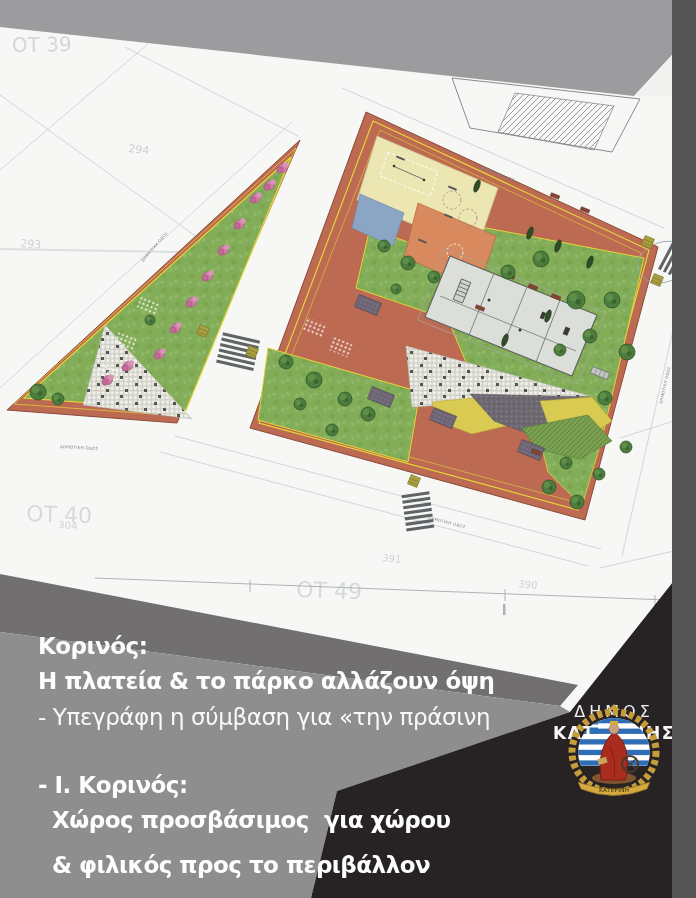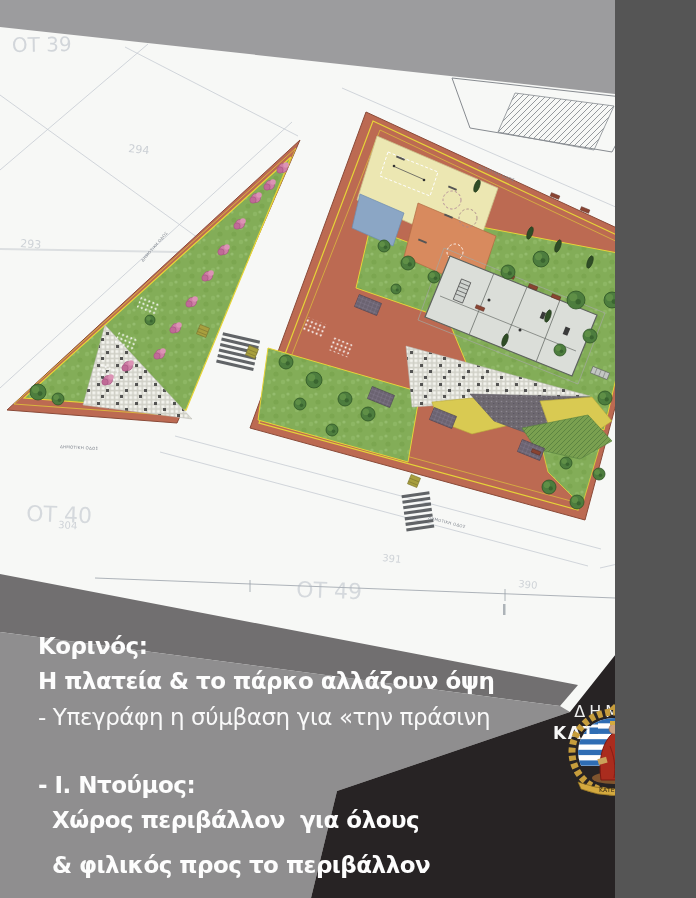--- a/index.html
+++ b/index.html
@@ -1,16 +1,16 @@
 <!DOCTYPE html>
 <html><head>
 <meta charset="utf-8">
 <style>
   html,body{margin:0;padding:0;background:#555;}
-  .stage{position:relative;width:615px;height:898px;overflow:hidden;
+  .stage{position:relative;width:672px;height:898px;overflow:hidden;
          background:#d946ef;font-family:"DejaVu Sans","Liberation Sans",sans-serif;}
   .stage svg{position:absolute;left:0;top:0;}
   .caption{position:absolute;left:0;top:0;width:100%;height:100%;pointer-events:none;}
   .cap-line{position:absolute;left:38px;color:#fdfdfd;white-space:pre;
             font-family:"DejaVu Sans","Liberation Sans",sans-serif;}
   .cap-bold{font-weight:700;font-size:23px;letter-spacing:-0.5px;}
   .cap-thin{font-weight:400;font-size:23px;letter-spacing:-0.4px;opacity:.97;}
   .logo-box{position:absolute;left:548px;top:700px;width:132px;text-align:center;}
   .logo-t1{color:#efefef;font-size:16px;letter-spacing:4px;margin-top:2px;}
   .logo-t2{color:#f7f7f7;font-size:17px;font-weight:700;letter-spacing:1.5px;margin-top:2px;}
@@ -463,22 +463,22 @@
 
   <polygon points="0,574 578,685 560,706 0,632" fill="#716f70"></polygon>
   <polygon points="0,632 560,706 570,712 337,791 311,898 0,898" fill="#8f8e8f"></polygon>
   <polygon points="696,553 570,712 337,791 311,898 696,898" fill="#272324"></polygon>
 </svg>
 
 <div class="caption">
   <div class="cap-line cap-bold" style="top:633px;text-align:center;">Κορινός:</div>
   <div class="cap-line cap-thin" style="top:704px;">- Υπεγράφη η σύμβαση για «την πράσινη</div>
   <div class="cap-line cap-bold" style="top:668px;">Η πλατεία &amp; το πάρκο αλλάζουν όψη</div>
-  <div class="cap-line cap-bold" style="top:772px;">- Ι. Ντούμος:</div>
-  <div class="cap-line cap-bold" style="top:807px;left:52px;">Χώρος περιβάλλον  για όλους</div>
+  <div class="cap-line cap-bold" style="top:772px;">- Ι. Κορινός:</div>
+  <div class="cap-line cap-bold" style="top:807px;left:52px;">Χώρος προσβάσιμος  για χώρου</div>
   <div class="cap-line cap-bold" style="top:852px;left:52px;">&amp; φιλικός προς το περιβάλλον</div>
 </div>
 
 <div class="logo-box">
   <svg width="132" height="104" viewBox="-66 -56 132 104">
     <clipPath id="flagclip">
           <ellipse cx="0" cy="-4" rx="36" ry="34"></ellipse>
         </clipPath>
     <g clip-path="url(#flagclip)">
       <rect x="-36" y="-38" width="72" height="48" fill="#ffffff"></rect>

